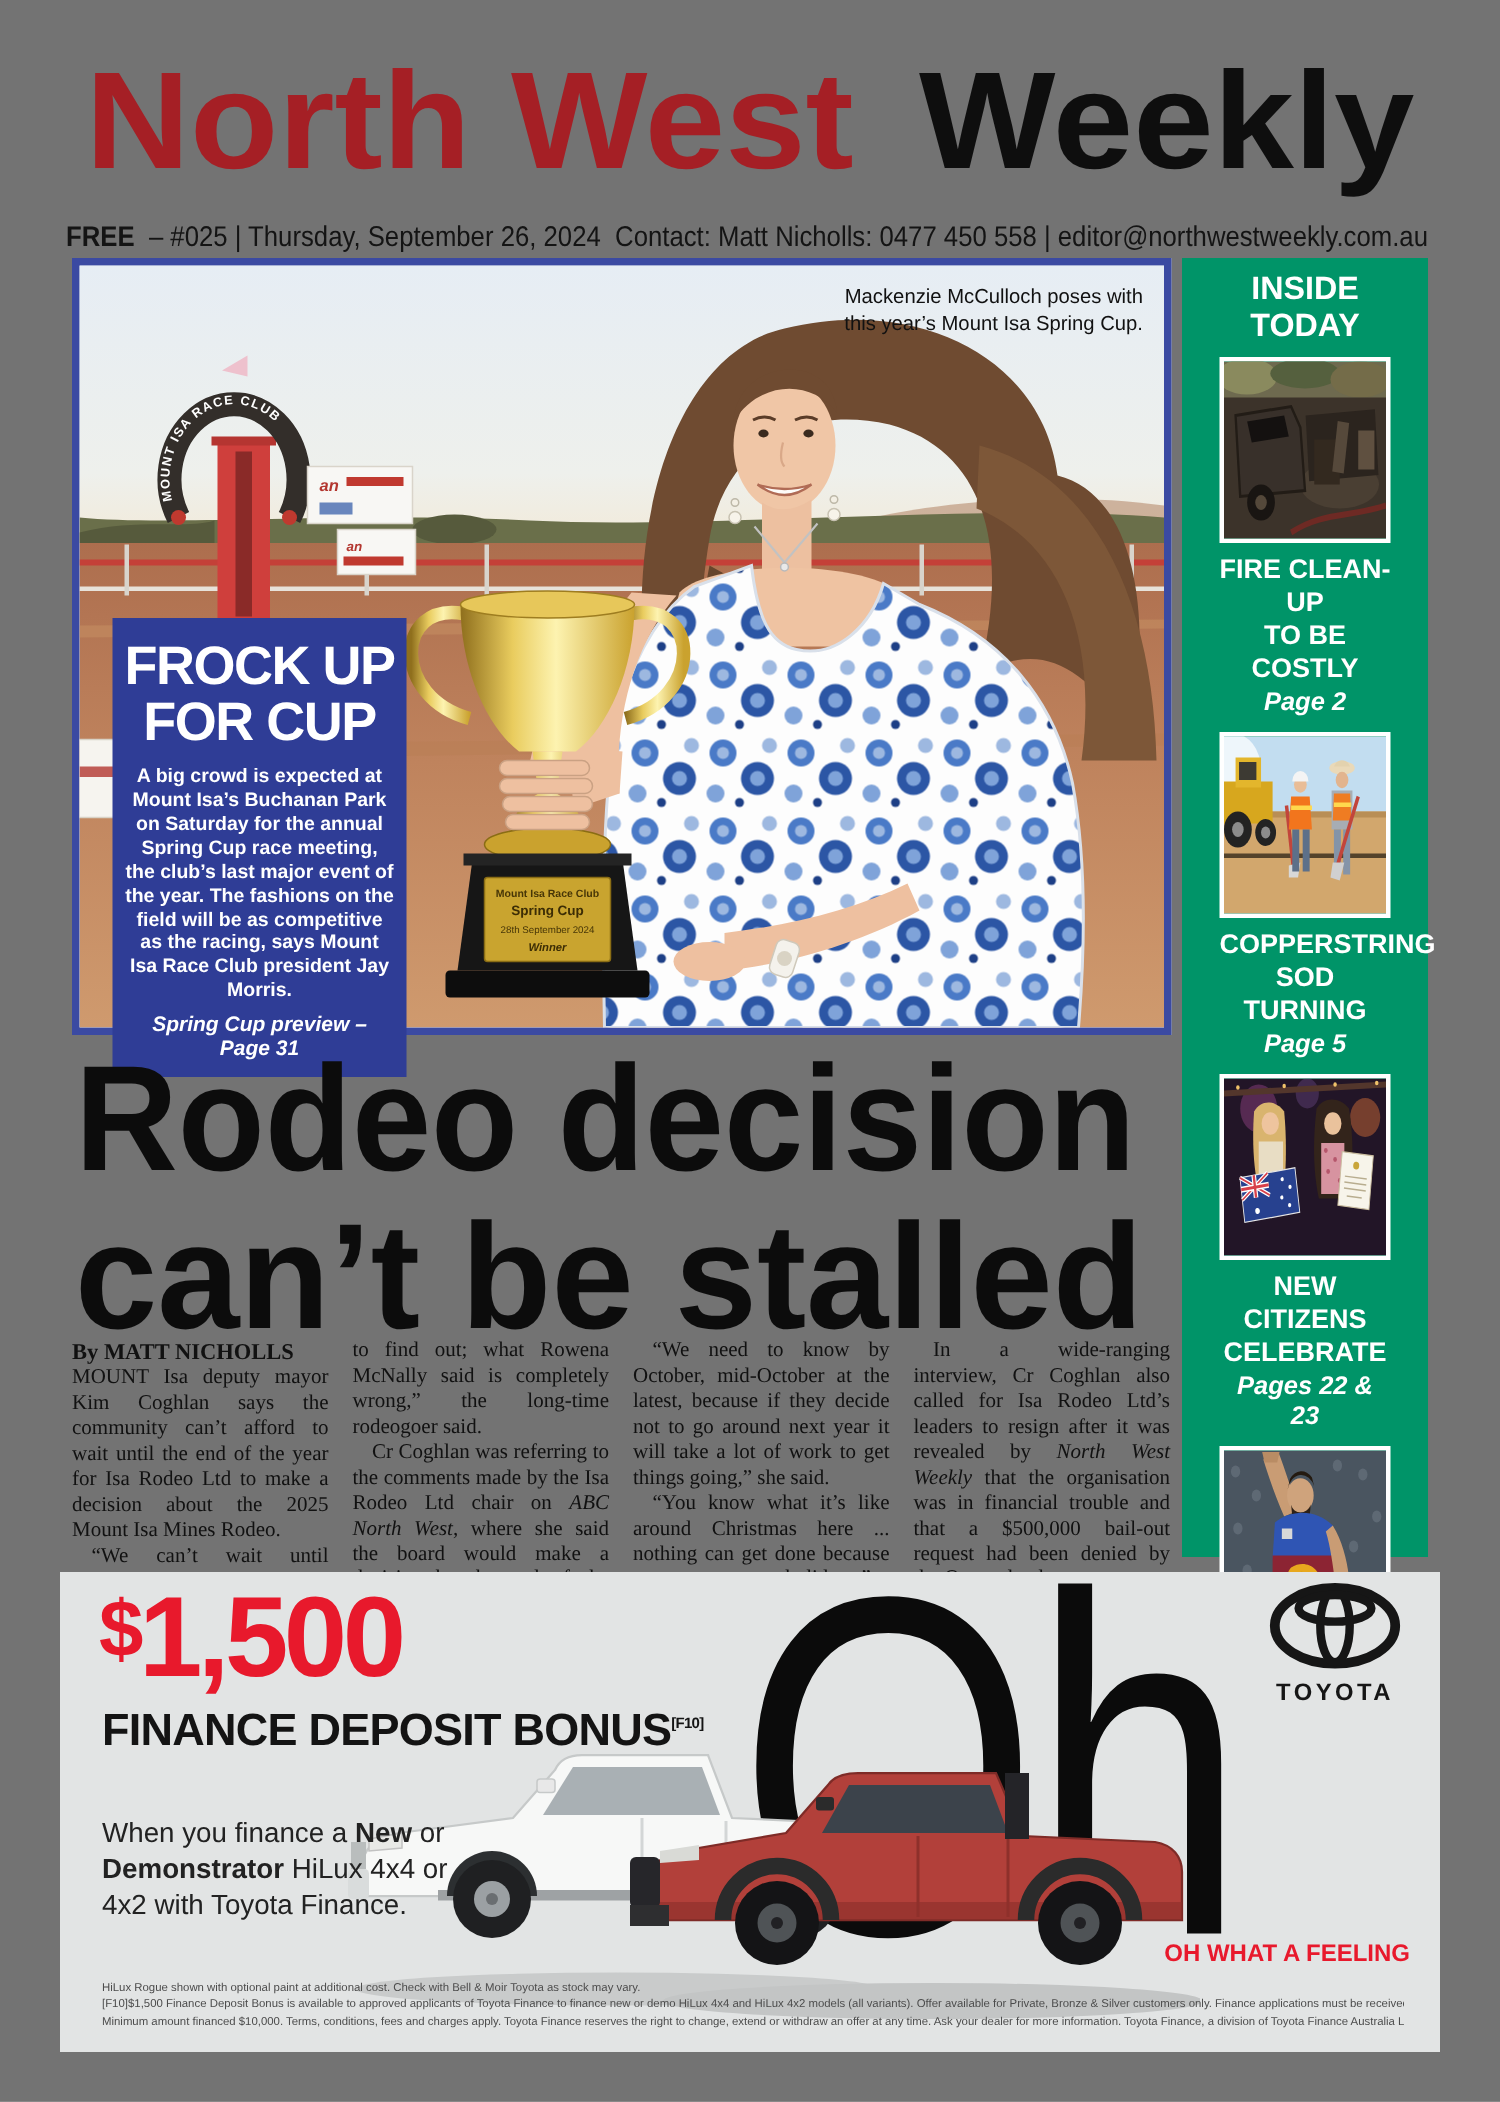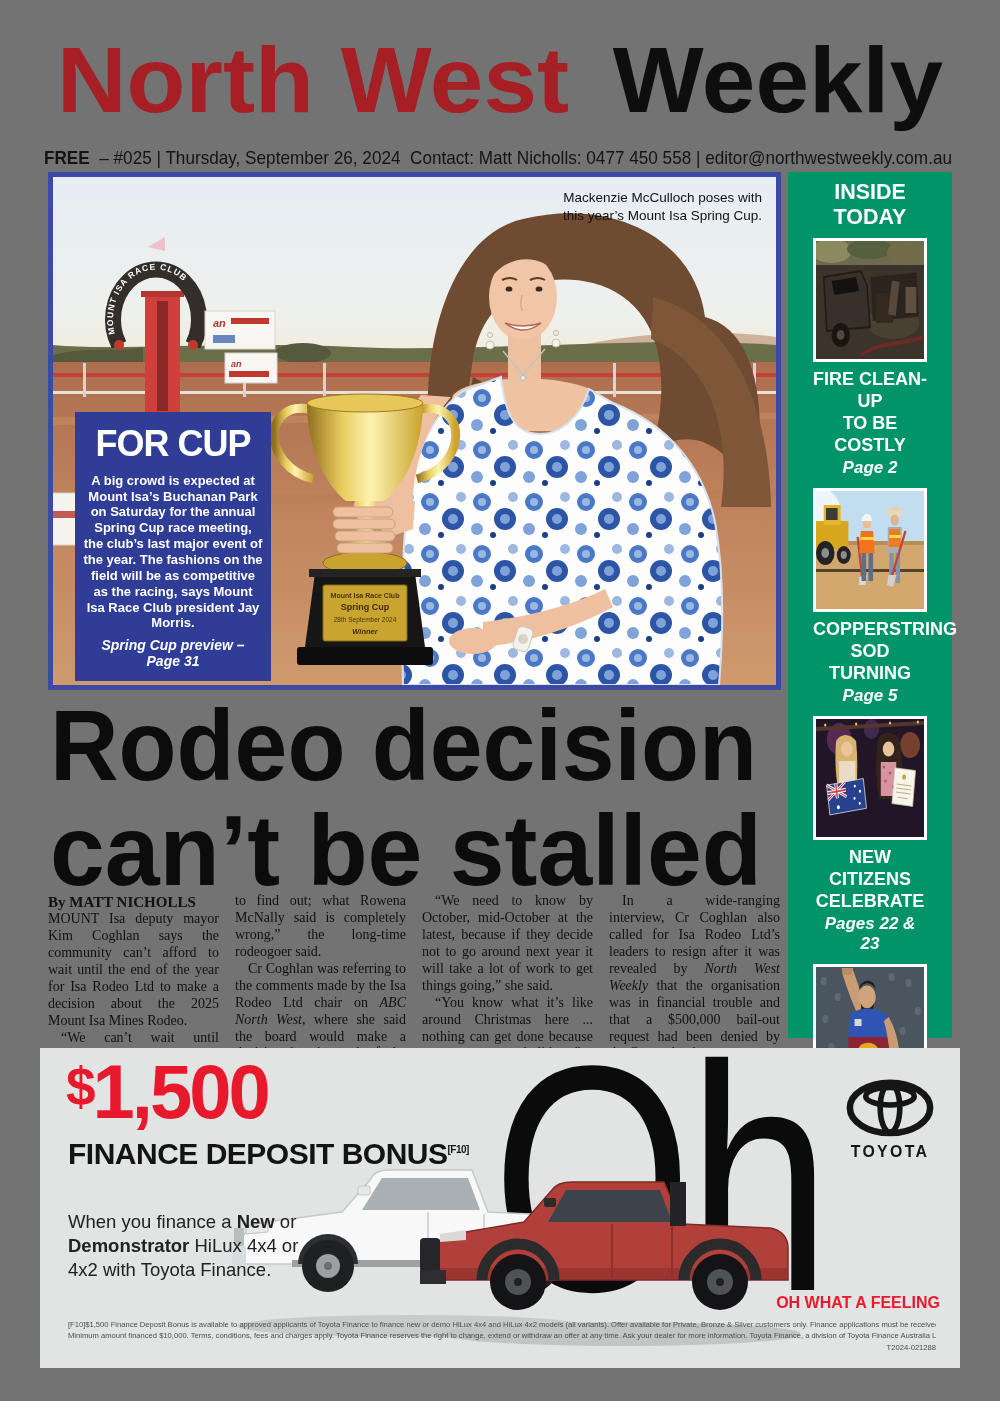--- a/index.html
+++ b/index.html
@@ -48,21 +48,21 @@
   .ad{position:absolute;left:40px;top:1048px;width:920px;height:320px;background:#e2e4e4;overflow:hidden;}
   .ad-oh{position:absolute;left:452px;top:-30px;font-size:322px;line-height:1;color:#0b0b0b;
         letter-spacing:-6px;transform:scaleX(0.8);transform-origin:left top;}
   .ad-price{position:absolute;left:26px;top:0px;font-size:76px;font-weight:bold;color:#e8192c;
         letter-spacing:-3px;}
   .ad-price .dollar{font-size:0.70em;vertical-align:13px;}
   .ad-h{position:absolute;left:28px;top:90px;font-size:30px;font-weight:bold;color:#141414;
         line-height:1.05;letter-spacing:-0.5px;}
   .ad-h sup{font-size:10px;font-weight:bold;}
   .ad-body{position:absolute;left:28px;top:162px;width:255px;font-size:18.5px;line-height:1.3;color:#222;}
-  .toyota-box{position:absolute;right:14px;top:28px;width:112px;}
+  .toyota-box{position:absolute;right:14px;top:4px;width:112px;}
   .trucks{position:absolute;left:182px;top:92px;width:578px;height:207px;}
   .ad-tag{position:absolute;left:28px;top:241px;font-size:19px;color:#1c1c1c;font-weight:600;}
   .ad-tag b{font-weight:800;}
   .ad-slogan{position:absolute;right:20px;top:246px;font-size:16px;font-weight:bold;color:#e8192c;}
   .ad-fine{position:absolute;left:28px;top:271px;width:868px;font-size:7.6px;line-height:1.5;
         color:#4c4c4c;}
   .ad-fine div{white-space:nowrap;overflow:hidden;}
   .ad-code{text-align:right;}
 </style>
 </head>
@@ -223,20 +223,21 @@
       </g>
     </svg>
 
     <div class="hero-caption">
       <div>Mackenzie McCulloch poses with</div>
       <div>this year’s Mount Isa Spring Cup.</div>
     </div>
 
     <div class="promo">
       <div class="promo-title">
+        <div>FROCK UP</div>
         <div>FOR CUP</div>
       </div>
       <div class="promo-body">A big crowd is expected at Mount Isa’s Buchanan Park on Saturday for the annual Spring Cup race meeting, the club’s last major event of the year. The fashions on the field will be as competitive as the racing, says Mount Isa Race Club president Jay Morris.</div>
       <div class="promo-foot">Spring Cup preview – Page 31</div>
     </div>
   </div>
 
   <aside class="sidebar">
     <div class="sb-title">INSIDE TODAY</div>
 
@@ -480,19 +481,19 @@
         <ellipse cx="60" cy="34" rx="43" ry="27" fill="none" stroke="#161616" stroke-width="7"></ellipse>
         <ellipse cx="60" cy="34" rx="10.5" ry="26" fill="none" stroke="#161616" stroke-width="6"></ellipse>
         <ellipse cx="60" cy="21.5" rx="26" ry="9.5" fill="none" stroke="#161616" stroke-width="6"></ellipse>
         <text x="60" y="87" font-size="17" font-weight="bold" letter-spacing="2.5" text-anchor="middle" fill="#161616">TOYOTA</text>
       </svg>
     </div>
 
     <div class="ad-slogan">OH WHAT A FEELING</div>
 
     <div class="ad-fine">
+      <div>HiLux Rogue shown with optional paint at additional cost. Check with Bell &amp; Moir Toyota as stock may vary.</div>
       <div>[F10]$1,500 Finance Deposit Bonus is available to approved applicants of Toyota Finance to finance new or demo HiLux 4x4 and HiLux 4x2 models (all variants). Offer available for Private, Bronze &amp; Silver customers only. Finance applications must be received by 30/09/2024 and settled by 31/12/2024. One offer per finance contract.</div>
       <div>Minimum amount financed $10,000. Terms, conditions, fees and charges apply. Toyota Finance reserves the right to change, extend or withdraw an offer at any time. Ask your dealer for more information. Toyota Finance, a division of Toyota Finance Australia Limited ABN 48 002 435 181, AFSL and Australian Credit Licence 392536.</div>
-      <div class="ad-code">T2024-021288</div>
     </div>
   </div>
 
 </div>
 
 </body></html>

